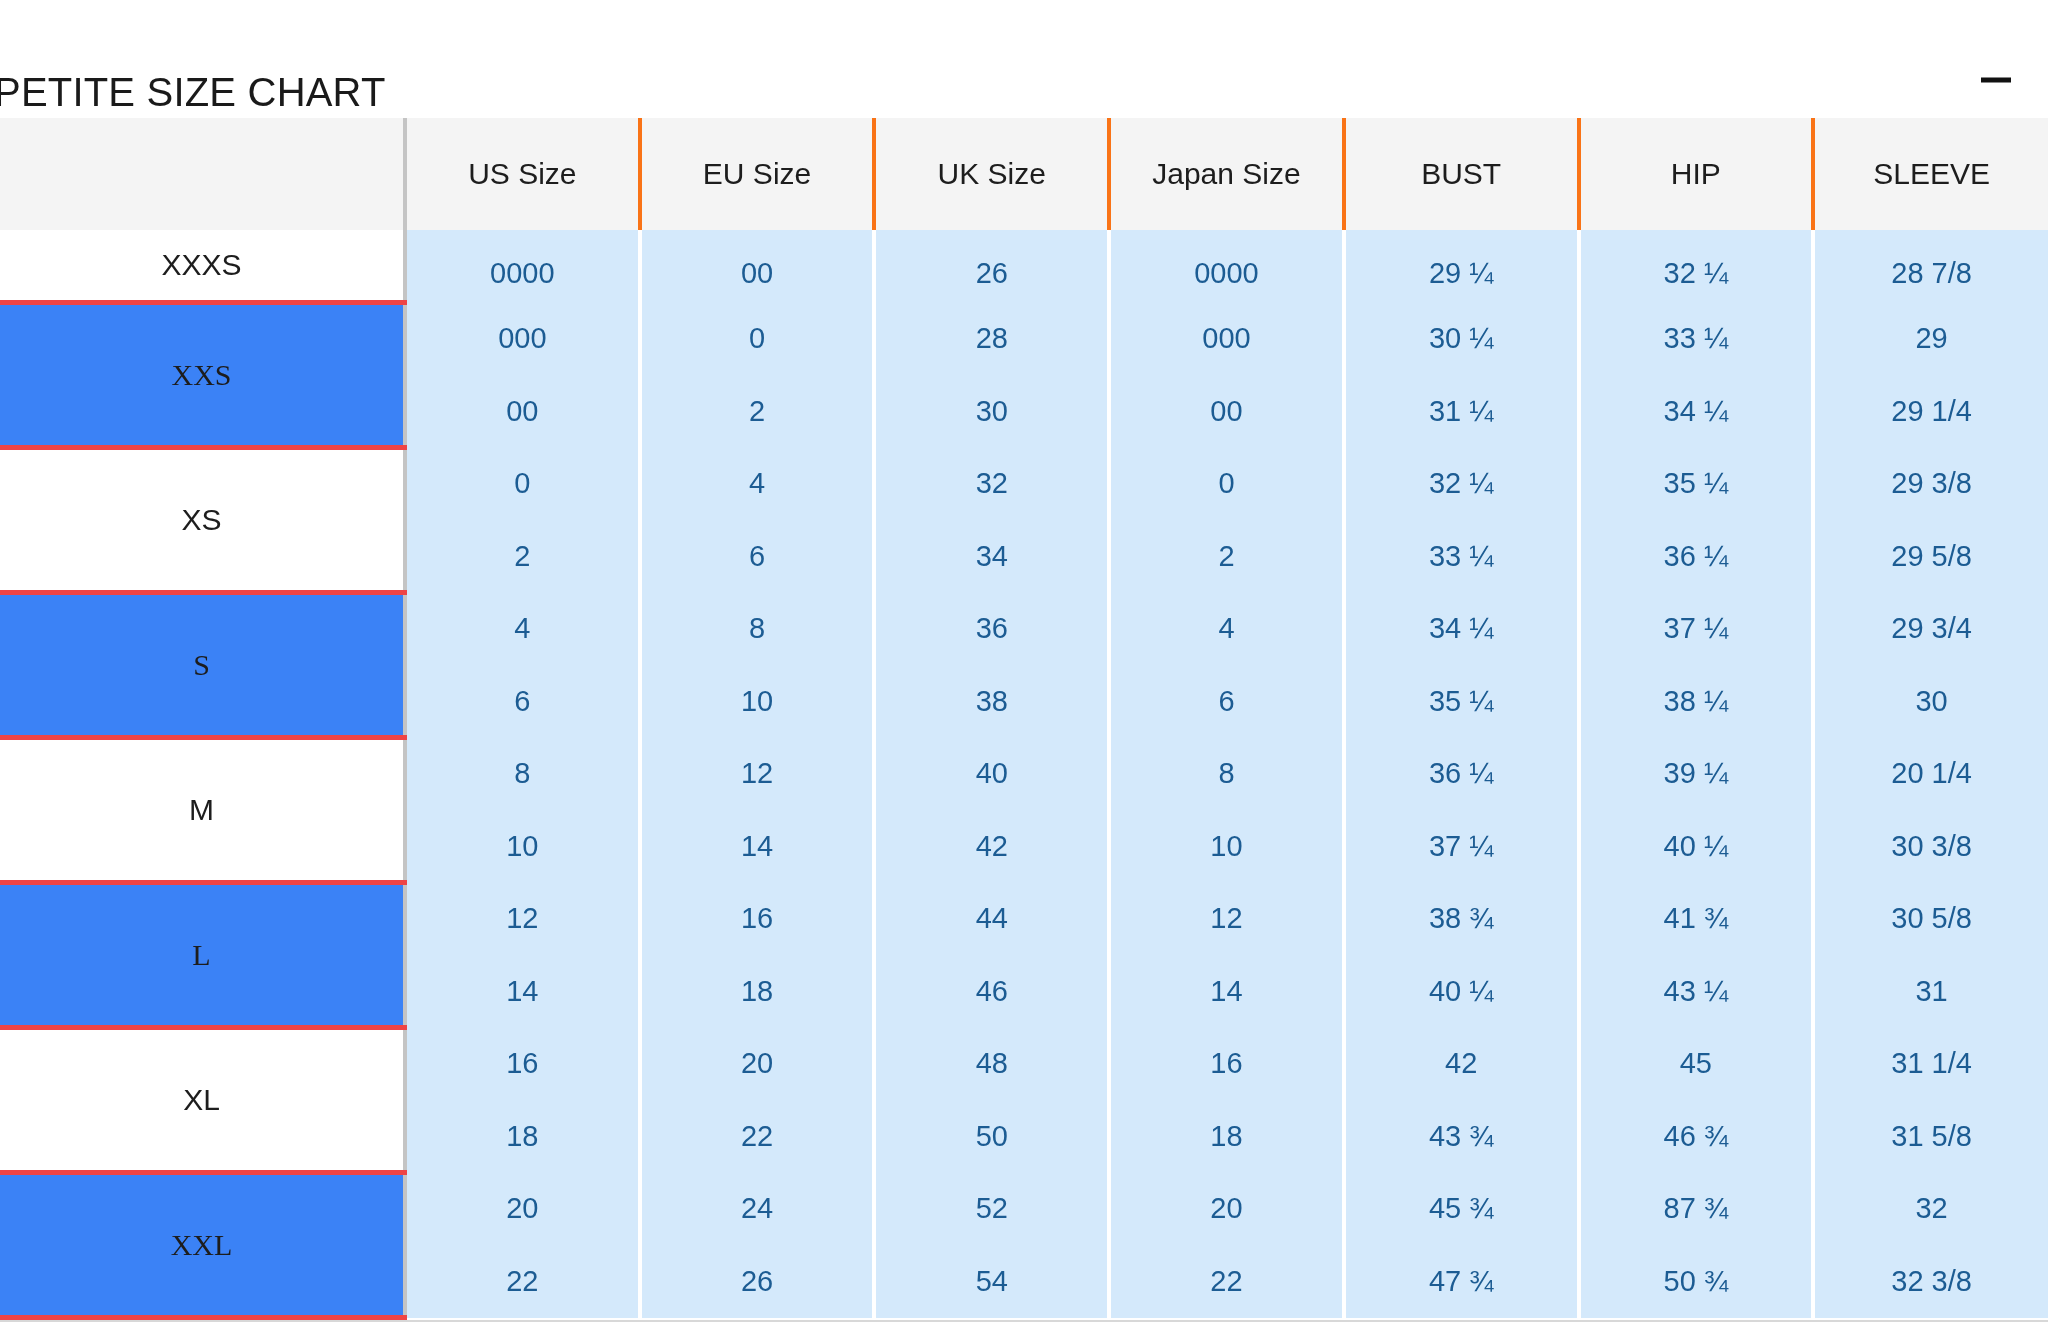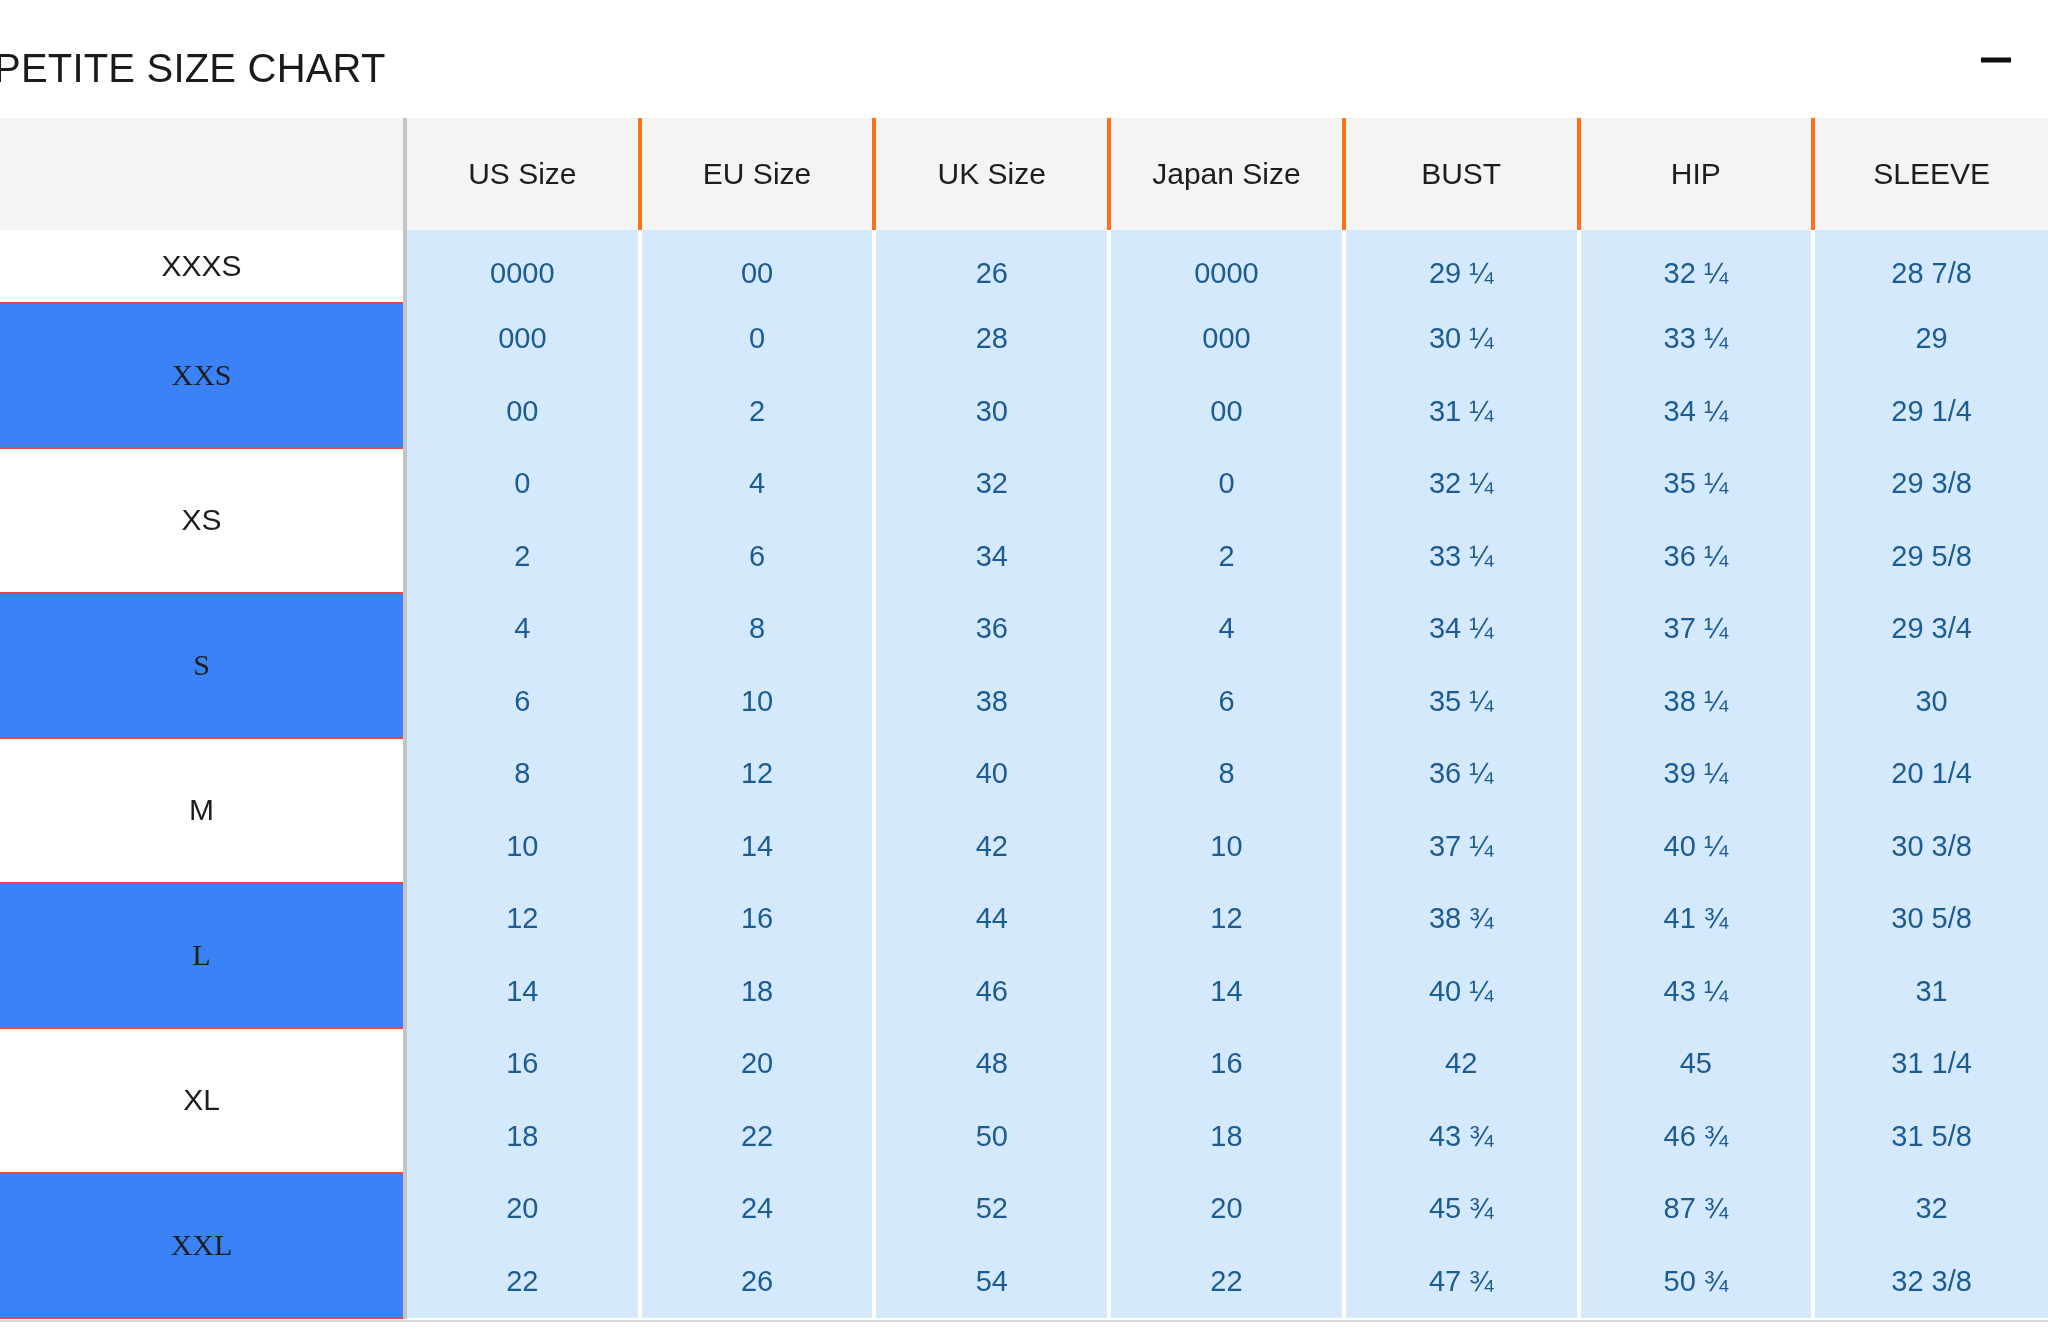--- a/index.html
+++ b/index.html
@@ -19,21 +19,21 @@
   }
 
   
   .chart-header {
     position: absolute;
     top: 0;
     left: 0;
     width: 2048px;
     height: 112px;
     display: flex;
-    align-items: center;
+    align-items: flex-end;
     justify-content: space-between;
     background: #ffffff;
   }
   .chart-title {
     font-size: 40px;
     font-weight: 400;
     color: #1a1a1a;
     letter-spacing: 0.2px;
     line-height: 1;
     padding-top: 24px;
@@ -99,21 +99,21 @@
   
   tbody tr { height: 72.5px; }
   td.size-label {
     width: 405px;
     text-align: center;
     vertical-align: middle;
     font-size: 30px;
     font-weight: 400;
     color: #1d1d1d;
     border-right: 4px solid #c4c4c4;
-    border-bottom: 2px solid #ef4444;
+    border-bottom: 5px solid #ef4444;
   }
   td.size-label.bg-white { background: #ffffff; }
   td.size-label.bg-gray  { background: #3b82f6; font-family: Liberation Serif, serif; }
 
   td.data-cell {
     background: #d4e9fb;
     text-align: center;
     vertical-align: middle;
     font-size: 29px;
     font-weight: 400;

